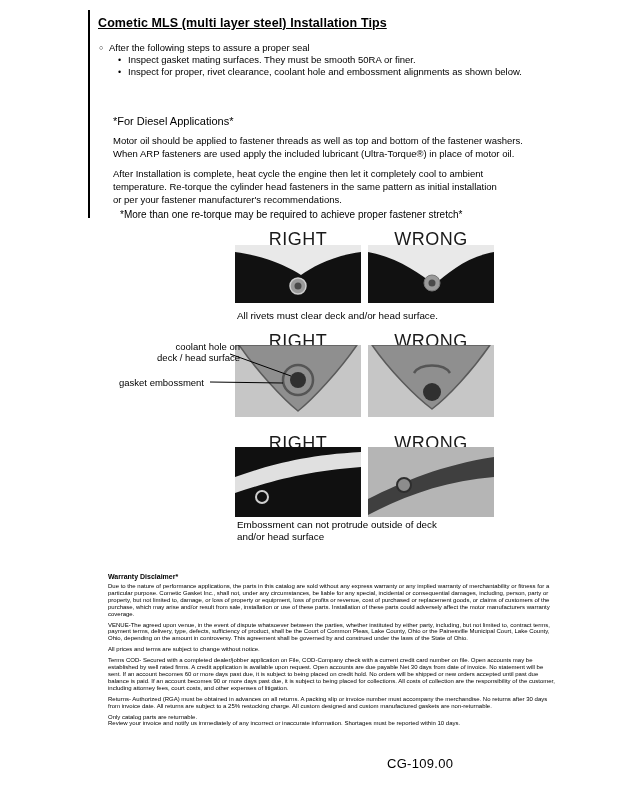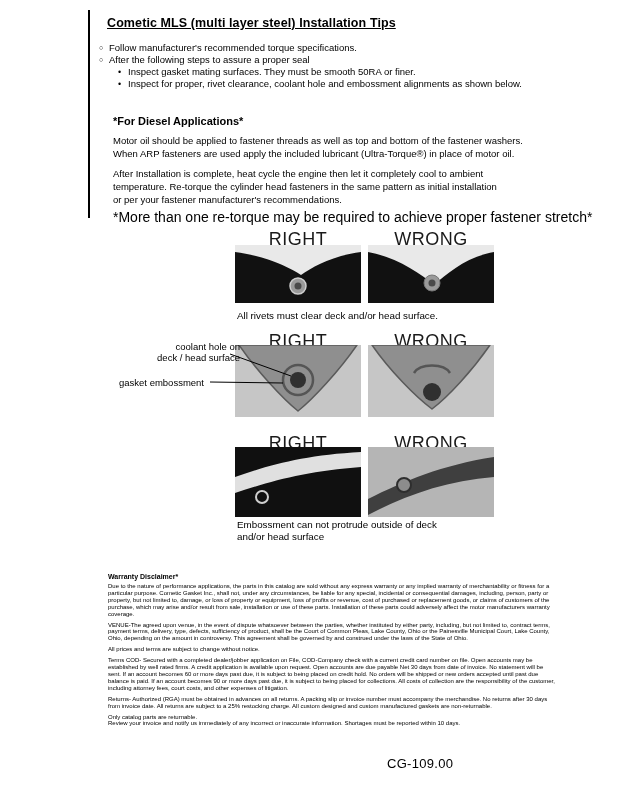--- a/index.html
+++ b/index.html
@@ -2,34 +2,34 @@
 <html><head>
 <meta charset="utf-8">
 <style>
   * { margin:0; padding:0; box-sizing:border-box; }
   html,body { background:#ffffff; }
   body { width:618px; height:800px; position:relative; font-family:"Liberation Sans", sans-serif; color:#000; overflow:hidden; }
   .page { position:absolute; inset:0; background:#fff; }
 
   .left-rule { position:absolute; left:88px; top:10px; width:2px; height:208px; background:#000; }
 
-  .title { position:absolute; left:107px; top:16px; font-size:12.5px; font-weight:bold; text-decoration:underline; letter-spacing:0.1px; }
+  .title { position:absolute; left:98px; top:16px; font-size:12.5px; font-weight:bold; text-decoration:underline; letter-spacing:0.1px; }
 
   .bullets { position:absolute; left:99px; top:42px; }
   .b-row { display:flex; align-items:flex-start; font-size:9.5px; line-height:12px; }
   .b-marker { display:inline-block; width:10px; flex:0 0 10px; text-align:left; }
   .b-open { font-size:7px; line-height:12px; }
   .b-dot  { font-size:9px; line-height:12px; }
   .b-row.sub { margin-left:19px; }
 
-  .diesel-heading { position:absolute; left:113px; top:115px; font-size:11px; font-weight:bold; }
+  .diesel-heading { position:absolute; left:113px; top:115px; font-size:11px; font-weight:normal; }
   .para { position:absolute; left:113px; font-size:9.5px; line-height:13px; white-space:pre-line; width:420px; }
   .para1 { top:134px; }
   .para2 { top:167px; }
-  .note { position:absolute; left:113px; top:209px; font-size:14px; }
+  .note { position:absolute; left:120px; top:209px; font-size:10px; }
 
   .rw { position:absolute; width:126px; text-align:center; font-size:18px; color:#1a1a1a; letter-spacing:0.5px; }
   .img { position:absolute; width:126px; line-height:0; }
   .img svg { display:block; }
 
   .cap { position:absolute; left:237px; font-size:9.8px; line-height:12px; white-space:pre-line; }
 
   .coolant-label { position:absolute; left:128px; top:341px; width:112px; text-align:right; font-size:9.5px; line-height:11px; white-space:pre-line; }
   .emboss-label { position:absolute; left:119px; top:377px; font-size:9.5px; }
 
@@ -44,24 +44,20 @@
 </head>
 <body>
 
 <div class="page">
 
   <div class="left-rule"></div>
 
   <h1 class="title">Cometic MLS (multi layer steel) Installation Tips</h1>
 
   <div class="bullets">
-    <div class="b-row">
-      <span class="b-marker b-open">○</span>
-      <span>Follow manufacturer's recommended torque specifications.</span>
-    </div>
     <div class="b-row">
       <span class="b-marker b-open">○</span>
       <span>After the following steps to assure a proper seal</span>
     </div>
     <div class="b-row sub">
       <span class="b-marker b-dot">•</span>
       <span>Inspect gasket mating surfaces.  They must be smooth 50RA or finer.</span>
     </div>
     <div class="b-row sub">
       <span class="b-marker b-dot">•</span>

